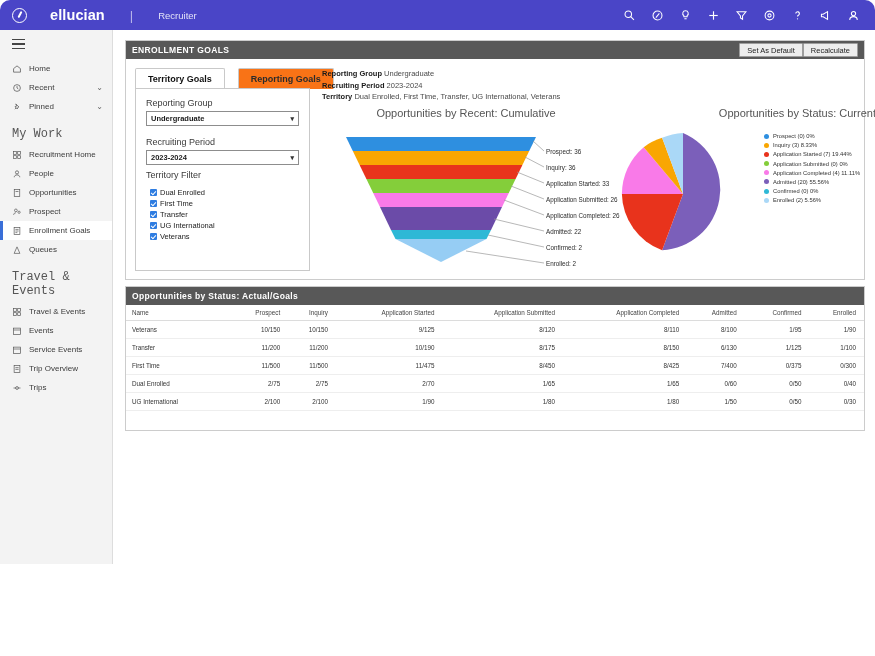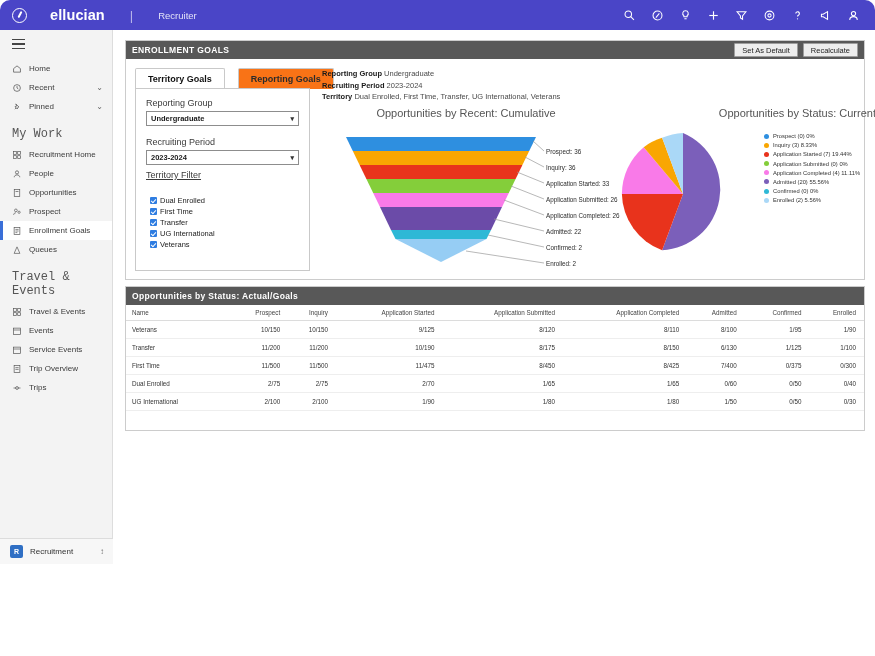--- a/index.html
+++ b/index.html
@@ -128,21 +128,21 @@
   }
 
   .panel-head {
     height: 18px; background: #585858;
     display: flex; align-items: center;
     padding: 0 6px;
   }
   .panel-head .title {
     color: #fff; font-size: 8.5px; font-weight: bold; letter-spacing: .35px;
   }
-  .panel-head .acts { margin-left: auto; display: flex; gap: 5px; }
+  .panel-head .acts { margin-left: auto; display: flex; }
   .hbtn {
     background: #ededed; border: 1px solid #9d9d9d;
     font-size: 7.5px; color: #222;
     padding: 1.5px 7px; cursor: pointer; border-radius: 1px;
     font-family: "Liberation Sans", sans-serif;
   }
 
   
   .tabrow {
     display: flex; align-items: center; gap: 13px;
@@ -435,25 +435,20 @@
     </div>
     <div class="nav-item">
       <span class="ico">
         <svg viewBox="0 0 16 16" width="10" height="10" fill="none" stroke="currentColor" stroke-width="1.1">
           <path d="M2.4 8h11.2M8 5.6c1.4 0 2.4 1 2.4 2.4S9.4 10.4 8 10.4 5.6 9.4 5.6 8 6.6 5.6 8 5.6z"></path>
         </svg>
       </span>
       <span class="lbl">Trips</span>
     </div>
 
-    <div class="appswitch">
-      <div class="sq">R</div>
-      <div class="nm">Recruitment</div>
-      <div class="updown">↕</div>
-    </div>
   </div>
 
   <div class="main">
 
     <div class="panel" style="height:240px; position:relative;">
       <div class="panel-head">
         <span class="title">ENROLLMENT GOALS</span>
         <span class="acts">
           <button class="hbtn">Set As Default</button>
           <button class="hbtn">Recalculate</button>
@@ -469,21 +464,21 @@
         <div class="fl">Reporting Group</div>
         <div class="sel">
           <span>Undergraduate</span>
           <span class="cv">▾</span>
         </div>
         <div class="fl">Recruiting Period</div>
         <div class="sel" style="margin-bottom:5px;">
           <span>2023-2024</span>
           <span class="cv">▾</span>
         </div>
-        <div class="fl" style="margin-bottom:16px;text-decoration:underline;">Territory Filter</div>
+        <div class="fl" style="margin-bottom:8px;">Territory Filter</div>
 
         <div class="cbrow">
           <span class="cbox"></span>
           <span class="cblbl">Dual Enrolled</span>
         </div>
         <div class="cbrow">
           <span class="cbox"></span>
           <span class="cblbl">First Time</span>
         </div>
         <div class="cbrow">

